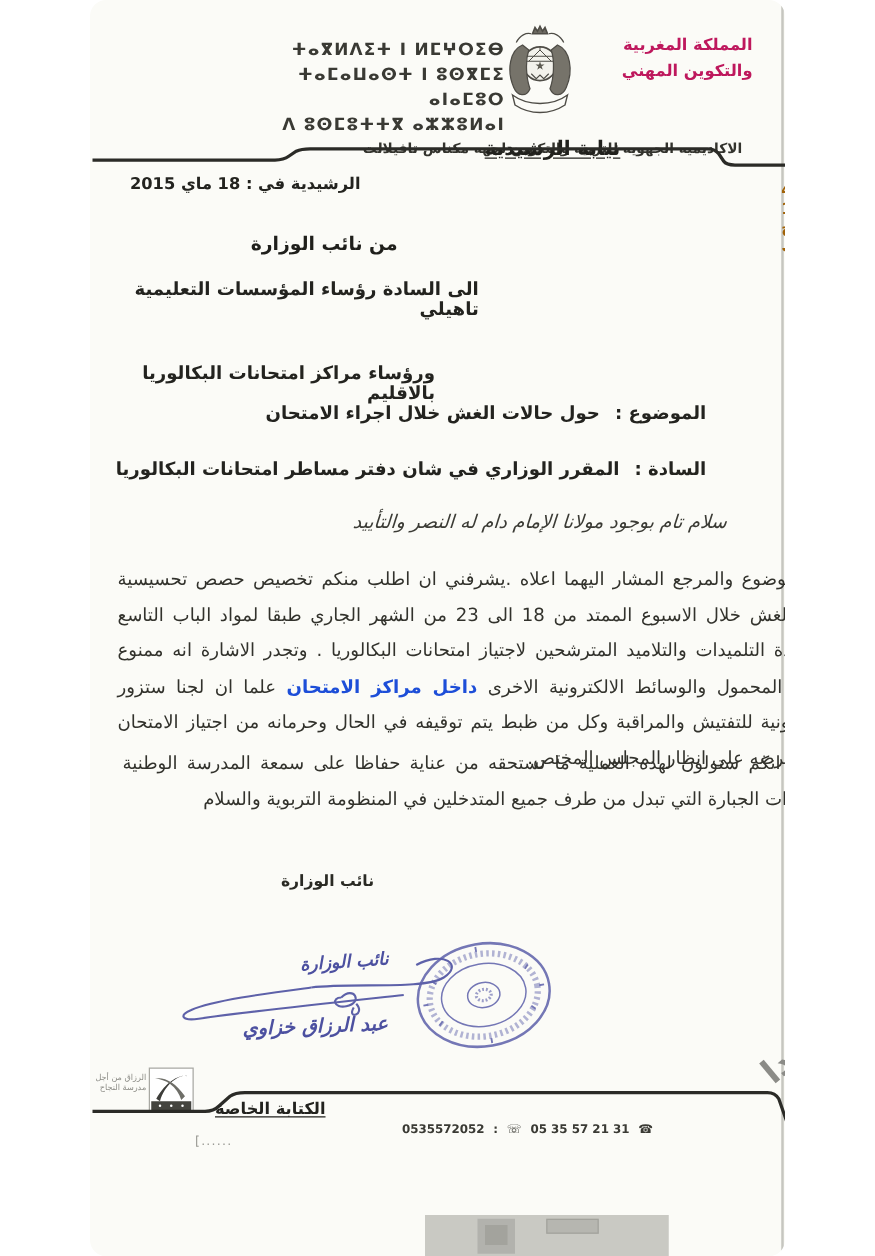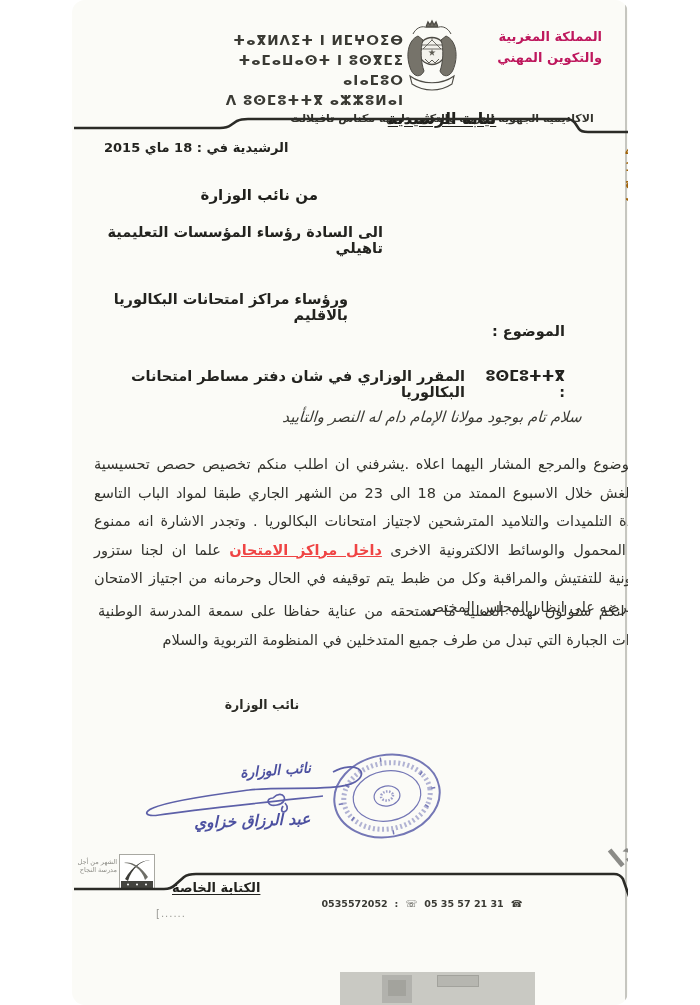--- a/index.html
+++ b/index.html
@@ -39,21 +39,21 @@
 
   .kv-row { right: 63px; direction: rtl; display: flex; gap: 12px; font-size: 14.5px; font-weight: bold; color: #23231f; }
   .subject-row { top: 323px; }
   .reference-row { top: 368px; }
 
   .salutation { left: 20px; top: 408px; width: 680px; text-align: center; direction: rtl;
     font-size: 15px; font-style: italic; color: #3b3b35; transform: skewX(-4deg); }
 
   .body-p { direction: rtl; text-align: justify; color: #32322c; font-size: 14.5px; }
   .p1 { left: 22px; top: 450px; width: 658px; line-height: 28.5px; text-indent: 26px; }
-  .p1 b { font-weight: bold; color: #ef4444; text-decoration: underline; }
+  .p1 b { font-weight: bold; color: #1d4ed8; }
   .p2 { left: 26px; top: 597px; width: 650px; line-height: 29px; text-indent: 22px; text-align-last: center; }
 
   .sig-title-printed { left: 140px; top: 697px; width: 100px; text-align: center;
     font-size: 12.5px; font-weight: bold; direction: rtl; color: #2a2a24; }
 
   .sig-flourish { left: 55px; top: 756px; width: 250px; height: 105px; }
   .ink { color: #4c50a0; font-style: italic; font-weight: bold; direction: rtl; }
   .sig-title-hand { left: 168px; top: 762px; font-size: 14px; transform: rotate(-4deg); }
   .sig-name { left: 122px; top: 812px; font-size: 15.5px; letter-spacing: 1px; transform: rotate(-2deg); }
   .stamp { left: 254px; top: 748px; width: 122px; height: 97px; opacity: 0.85; }
@@ -123,23 +123,24 @@
 
   <div class="abs date-line">الرشيدية في : 18 ماي 2015</div>
   <div class="abs ref-number">49/ 15 خ ك</div>
 
   <div class="abs from-line">من نائب الوزارة</div>
   <div class="abs to-line1">الى السادة رؤساء المؤسسات التعليمية تاهيلي</div>
   <div class="abs to-line2">ورؤساء مراكز امتحانات البكالوريا بالاقليم</div>
 
   <div class="abs kv-row subject-row">
     <span>الموضوع :</span>
+    <span>حول حالات الغش خلال اجراء الامتحان</span>
   </div>
   <div class="abs kv-row reference-row">
-    <span>ⵓⵙⵎⵓⵜⵜⴳ :</span>
+    <span>السادة :</span>
     <span>المقرر الوزاري في شان دفتر مساطر امتحانات البكالوريا</span>
   </div>
 
   <div class="abs salutation">سلام تام بوجود مولانا الإمام دام له النصر والتأييد</div>
 
   <p class="abs body-p p1"><span>وبعد، علاقة بالموضوع والمرجع المشار اليهما اعلاه .يشرفني ان اطلب منكم تخصيص حصص تحسيسية دات الصلة بحالات الغش خلال الاسبوع الممتد من 18 الى 23 من الشهر الجاري طبقا لمواد الباب التاسع المتعلق بالغش لفائدة التلميدات والتلاميد المترشحين لاجتياز امتحانات البكالوريا . وتجدر الاشارة انه ممنوع قطعا حيازة الهاتف المحمول والوسائط الالكترونية الاخرى </span><b>داخل مراكز الامتحان</b><span> علما ان لجنا ستزور المراكز بالبات الكترونية للتفتيش والمراقبة وكل من ظبط يتم توقيفه في الحال وحرمانه من اجتياز الامتحان لمدة سنة الى حين عرضه على انظار المجلس المختص.</span></p>
   <p class="abs body-p p2">واني على يقين انكم ستولون لهده العملية ما تستحقه من عناية حفاظا على سمعة المدرسة الوطنية والمجهودات الجبارة التي تبدل من طرف جميع المتدخلين في المنظومة التربوية والسلام</p>
 
   <div class="abs sig-title-printed">نائب الوزارة</div>
 
@@ -174,21 +175,21 @@
         <path d="M5,24 C14,8 26,4 30,6 C24,4 12,12 8,26 Z" fill="#3d3d39"></path>
         <path d="M28,22 C20,10 10,6 4,8 C12,8 22,14 25,25 Z" fill="#6e6e68"></path>
         <rect x="1" y="26" width="32" height="7" fill="#44443f"></rect>
         <circle cx="8" cy="29.5" r="1" fill="#fff"></circle>
           <circle cx="17" cy="29.5" r="1" fill="#fff"></circle>
           <circle cx="26" cy="29.5" r="1" fill="#fff"></circle>
       </g>
     </svg>
   </div>
   <div class="abs logo-caption">
-    <div>الشهر من أجل</div>
+    <div>الرزاق من أجل</div>
     <div>مدرسة النجاح</div>
   </div>
 
   <svg class="abs rule bottom-rule" viewBox="0 0 700 52">
     <path d="M2,23 L92,23 Q99,23 103,19 L112,11 Q116,8 124,8 L542,8 Q548,8 551,13 L558,33 Q561,40 570,40 L698,40" fill="none" stroke="#2b2b27" stroke-width="2.6"></path>
   </svg>
 
   <div class="abs footer">
     <div class="f-title">الكتابة الخاصة</div>
     <div class="f-phones">

